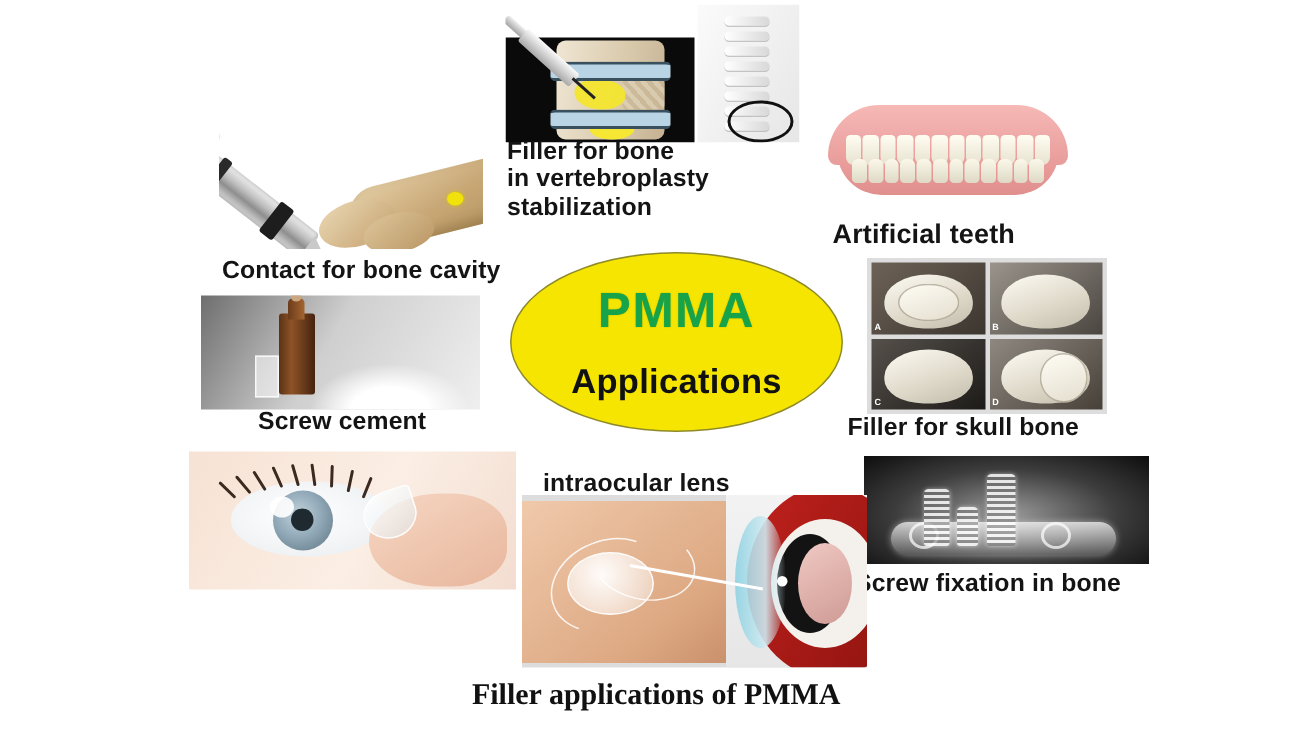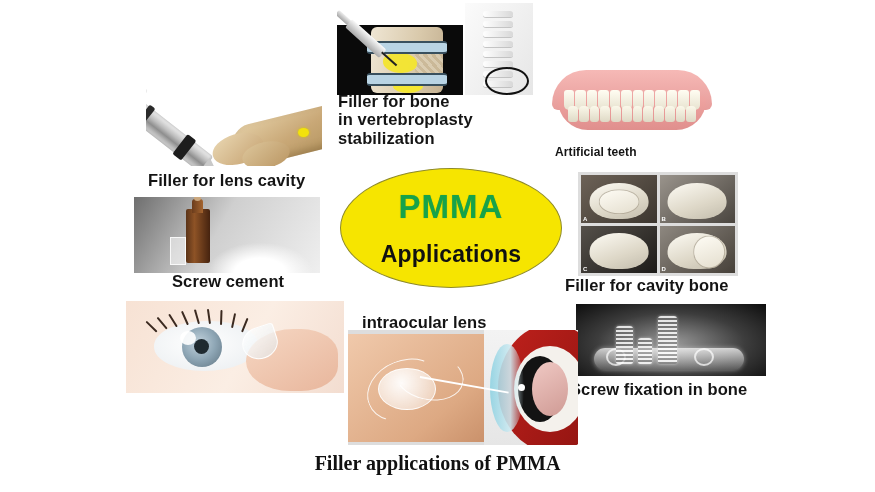--- a/index.html
+++ b/index.html
@@ -227,21 +227,21 @@
     <div class="syr">
 
       <div class="syr-wing"></div>
       <div class="syr-barrel"></div>
       <div class="syr-band2"></div>
       <div class="syr-band"></div>
       <div class="syr-cone"></div>
 
     </div>
   </div>
-  <div class="label" style="left:148px;top:171px;font-size:16.5px;">Filler for lens cavity</div>
+  <div class="label" style="left:148px;top:171px;font-size:16.5px;">Contact for bone cavity</div>
 
   <div class="ph p-vert">
     <div class="v-dark"></div>
     <div class="v-body"></div>
     <div class="v-crack"></div>
     <div class="v-cem"></div>
     <div class="v-cem2"></div>
     <div class="v-disc1"></div>
     <div class="v-disc2"></div>
     <div class="v-syr">
@@ -290,21 +290,21 @@
       <i class="toothL"></i>
         <i class="toothL"></i>
         <i class="toothL"></i>
         <i class="toothL"></i>
       <i class="toothL"></i>
         <i class="toothL"></i>
         <i class="toothL"></i>
         <i class="toothL"></i>
     </div>
   </div>
-  <div class="label" style="left:555px;top:146px;font-size:12px;">Artificial teeth</div>
+  <div class="label" style="left:555px;top:146px;font-size:18px;">Artificial teeth</div>
 
   <div class="ph p-skull">
     <div class="sq a">
       <div class="sk-dome"></div>
         <div class="sk-plate"></div>
       <span class="sq-tag">A</span>
     </div>
     <div class="sq b">
       <div class="sk-dome"></div>
       <span class="sq-tag">B</span>
@@ -312,21 +312,21 @@
     <div class="sq c">
       <div class="sk-dome"></div>
       <span class="sq-tag">C</span>
     </div>
     <div class="sq d">
       <div class="sk-dome"></div>
         <div class="sk-plate" style="left:66%;width:42%;height:70%;"></div>
       <span class="sq-tag">D</span>
     </div>
   </div>
-  <div class="label" style="left:565px;top:276px;font-size:16.5px;">Filler for cavity bone</div>
+  <div class="label" style="left:565px;top:276px;font-size:16.5px;">Filler for skull bone</div>
 
   <div class="ph p-screw">
     <div class="plate"></div>
     <div class="hole" style="left:30px;"></div>
     <div class="hole" style="left:118px;"></div>
     <div class="scr s1"></div>
     <div class="scr s2"></div>
     <div class="scr s3"></div>
   </div>
   <div class="label" style="left:570px;top:380px;font-size:16.5px;">Screw fixation in bone</div>

